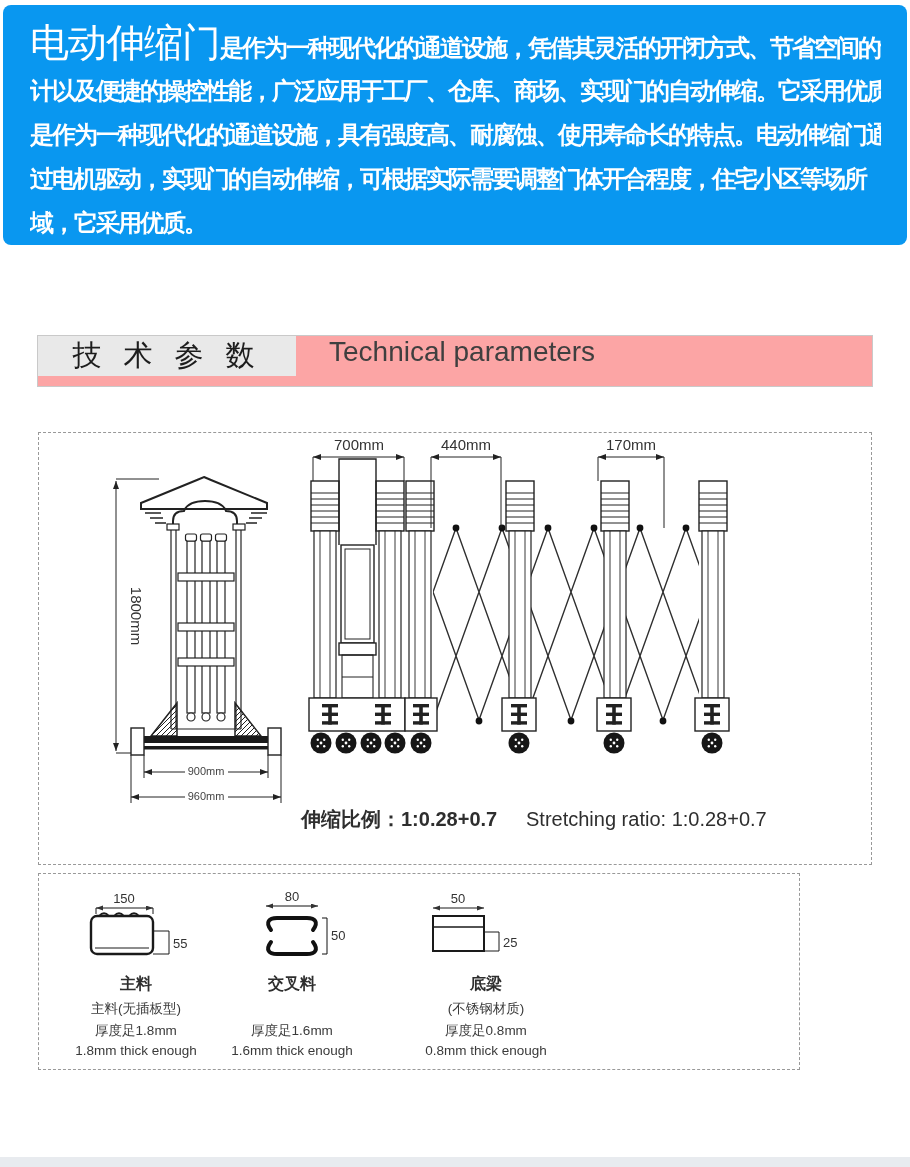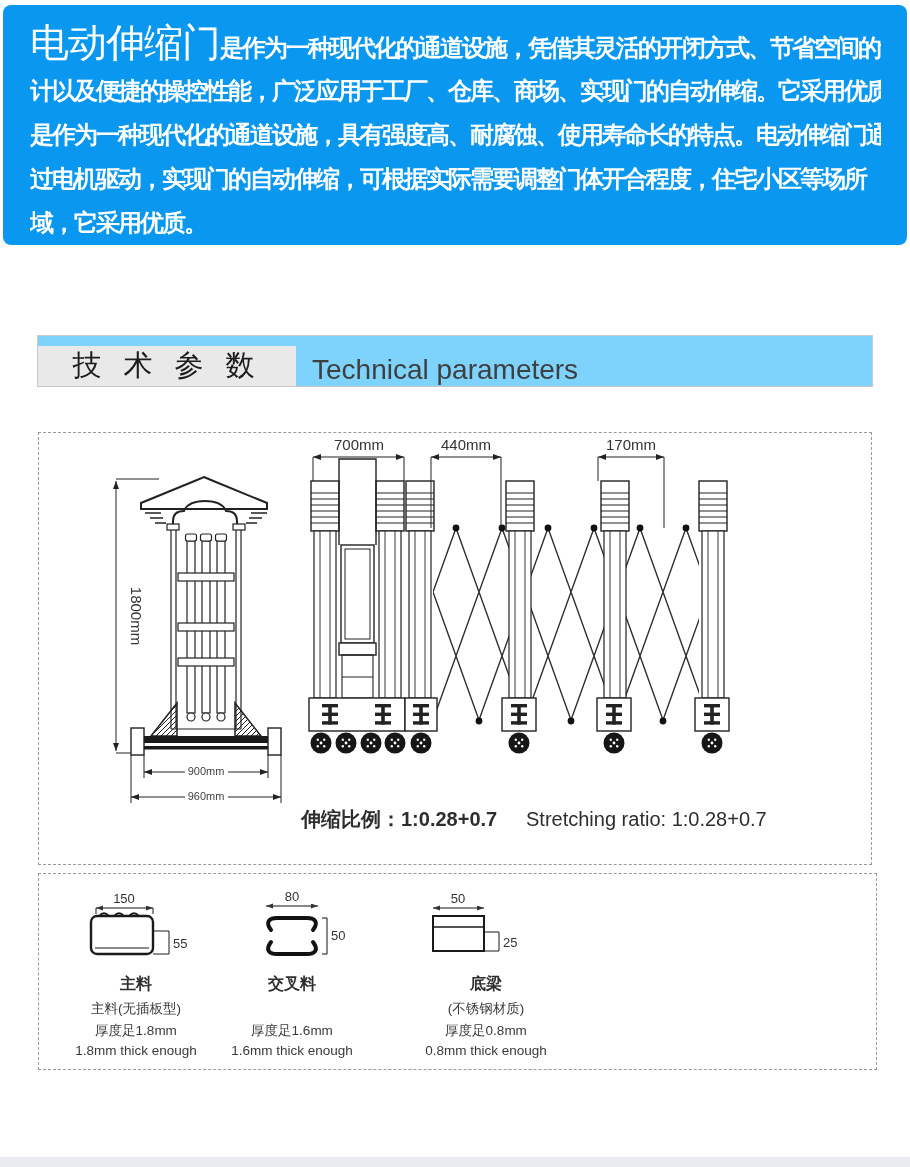--- a/index.html
+++ b/index.html
@@ -7,30 +7,30 @@
   #page{position:relative;width:910px;height:1167px;background:#ffffff;overflow:hidden;}
 
   
   .hero{position:absolute;left:3px;top:5px;width:904px;height:240px;border-radius:8px;
         background:#0997f0;color:#fff;box-sizing:border-box;padding:12px 26px 0 27px;overflow:hidden;}
   .hero .ln{white-space:nowrap;letter-spacing:-2px;font-size:24px;font-weight:bold;line-height:44px;overflow:hidden;}
   .hero .ln1{height:52px;line-height:52px;}
   .hero .lead{font-size:39px;font-weight:normal;letter-spacing:-1px;}
 
   
-  .titlebar{position:absolute;left:37px;top:335px;width:836px;height:52px;background:#7dd3fc;
-            border:1px solid #c9c9c9;box-sizing:border-box;display:flex;align-items:flex-end;}
+  .titlebar{position:absolute;left:37px;top:335px;width:836px;height:52px;background:#fca5a5;
+            border:1px solid #c9c9c9;box-sizing:border-box;display:flex;align-items:flex-start;}
   .title-cn{width:258px;background:#e9e9e9;color:#1d1d1d;font-size:29px;font-weight:500;
             letter-spacing:7px;display:flex;align-items:center;justify-content:center;}
-  .title-en{flex:1;color:#3f3f3f;font-size:28px;display:flex;align-items:center;padding-left:16px;}
+  .title-en{flex:1;color:#3f3f3f;font-size:28px;display:flex;align-items:center;padding-left:33px;}
 
   
   .dashedbox{position:absolute;border:1px dashed #999;box-sizing:border-box;background:#fff;}
   #box-drawing{left:38px;top:432px;width:834px;height:433px;}
-  #box-profiles{left:38px;top:873px;width:839px;height:197px;}
+  #box-profiles{left:38px;top:873px;width:762px;height:197px;}
   .dashedbox svg{position:absolute;left:0;top:0;}
 
   svg{font-family:"Liberation Sans",sans-serif;}
   .dimtxt{fill:#333;font-size:15px;}
   .smdim{fill:#444;font-size:11px;}
   .ratio-cn{fill:#2e2e2e;font-size:20px;font-weight:600;}
   .ratio-en{fill:#2e2e2e;font-size:20px;}
   .cap1{fill:#2e2e2e;font-size:16px;font-weight:600;}
   .cap2{fill:#3a3a3a;font-size:13.5px;}
   .pdim{fill:#333;font-size:13px;}

